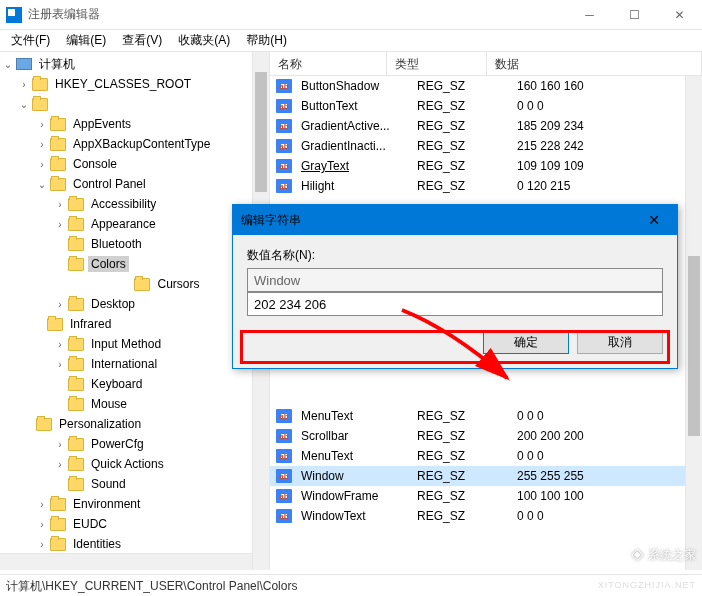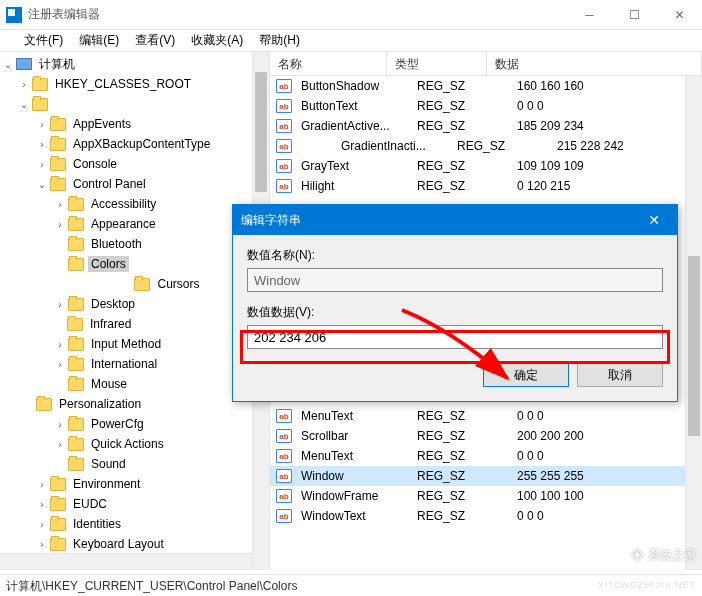--- a/index.html
+++ b/index.html
@@ -6,21 +6,21 @@
 body { width: 702px; height: 596px; background: #fff; position: relative; overflow: hidden; }
 
 
 .titlebar { height: 30px; display: flex; align-items: center; padding: 0 0 0 6px; border-bottom: 1px solid #e5e5e5; }
 .titlebar .app-icon { width: 16px; height: 16px; background: #0078d7; margin-right: 6px; display: inline-flex; }
 .titlebar .app-icon::before { content: ""; width: 7px; height: 7px; background: #fff; margin: 2px 1px 0 2px; }
 .titlebar .title { flex: 1; color: #555; }
 .titlebar .winbtn { width: 45px; height: 30px; display: flex; align-items: center; justify-content: center; color: #666; }
 
 
-.menubar { height: 22px; display: flex; align-items: center; padding: 0 16px; border-bottom: 1px solid #e5e5e5; }
+.menubar { height: 22px; display: flex; align-items: center; padding: 0 3px; border-bottom: 1px solid #e5e5e5; }
 .menubar .menu { padding: 2px 8px; color: #000; }
 
 
 .main { display: flex; height: 518px; }
 .tree-pane { width: 270px; border-right: 1px solid #e5e5e5; overflow: hidden; padding-top: 2px; }
 .list-pane { flex: 1; overflow: hidden; position: relative; }
 
 
 .tree { font-size: 12px; }
 .tree-row { display: flex; align-items: center; height: 20px; white-space: nowrap; }
@@ -35,25 +35,25 @@
 
 .list-header { display: flex; height: 24px; border-bottom: 1px solid #e5e5e5; }
 .list-header .col { padding: 4px 8px; border-right: 1px solid #e5e5e5; color: #333; }
 .col-name { width: 117px; }
 .col-type { width: 100px; }
 .col-data { flex: 1; }
 .list-body { }
 .list-row { display: flex; height: 20px; align-items: center; }
 .list-row.selected { background: #cde8ff; }
 .list-row .cell { padding: 0 6px; overflow: hidden; text-overflow: ellipsis; white-space: nowrap; }
-.list-row .val-icon { width: 16px; height: 14px; margin: 0 3px 0 6px; display: inline-flex; align-items: center; justify-content: center; background: #fff; border: 1px solid #3b82f6; color: #d14a2a; font-size: 8px; font-weight: bold; border-radius: 1px; }
+.list-row .val-icon { width: 16px; height: 14px; margin: 0 3px 0 6px; display: inline-flex; align-items: center; justify-content: center; background: #fff; border: 5px solid #3b82f6; color: #d14a2a; font-size: 8px; font-weight: bold; border-radius: 1px; }
 
 
 .dialog { position: absolute; left: 232px; top: 204px; width: 446px; background: #f0f0f0; border: 1px solid #0078d7; box-shadow: 2px 2px 8px rgba(0,0,0,.3); }
-.dlg-title { height: 30px; background: #0078d7; color: #ffffff; display: flex; align-items: center; padding: 0 8px; }
+.dlg-title { height: 30px; background: #0078d7; color: #000000; display: flex; align-items: center; padding: 0 8px; }
 .dlg-title .t { flex: 1; }
 .dlg-title .x { width: 30px; text-align: center; font-size: 14px; }
 .dlg-body { padding: 12px 14px 14px; }
 .dlg-body .fld-label { margin-bottom: 4px; }
 .dlg-body input { width: 100%; height: 24px; border: 1px solid #888; padding: 0 6px; background: #fff; font-size: 13px; }
 .dlg-body input[readonly] { background: #f4f4f4; color: #666; }
 .dlg-buttons { display: flex; justify-content: flex-end; gap: 8px; margin-top: 14px; }
 .dlg-buttons button { width: 86px; height: 24px; border: 1px solid #aaa; background: #e1e1e1; }
 .dlg-buttons button.primary { border: 1px solid #0078d7; }
 
@@ -158,34 +158,39 @@
           <div class="tree-row" style="padding-left: 54px; justify-content: center;">
             <span class="twisty none">›</span>
             <span class="folder-icon"></span>
             <span class="label">Cursors</span>
           </div>
           <div class="tree-row" style="padding-left: 54px;">
             <span class="twisty ">›</span>
             <span class="folder-icon"></span>
             <span class="label">Desktop</span>
           </div>
-          <div class="tree-row" style="padding-left: 53px;">
+          <div class="tree-row" style="padding-left: 33px;">
             <span class="twisty none">›</span>
             <span class="folder-icon"></span>
             <span class="label">Infrared</span>
           </div>
           <div class="tree-row" style="padding-left: 54px;">
             <span class="twisty ">›</span>
             <span class="folder-icon"></span>
             <span class="label">Input Method</span>
           </div>
           <div class="tree-row" style="padding-left: 54px;">
             <span class="twisty ">›</span>
             <span class="folder-icon"></span>
             <span class="label">International</span>
+          </div>
+          <div class="tree-row" style="padding-left: 54px;">
+            <span class="twisty none">›</span>
+            <span class="folder-icon"></span>
+            <span class="label">Keyboard</span>
           </div>
           <div class="tree-row" style="padding-left: 54px;">
             <span class="twisty none">›</span>
             <span class="folder-icon"></span>
             <span class="label">Mouse</span>
           </div>
           <div class="tree-row" style="padding-left: 22px;">
             <span class="twisty none">›</span>
             <span class="folder-icon"></span>
             <span class="label">Personalization</span>
@@ -255,27 +260,27 @@
           <span class="cell col-data">0 0 0</span>
         </div>
         <div class="list-row">
           <span class="val-icon">ab</span>
           <span class="cell col-name" style="width:116px;">GradientActive...</span>
           <span class="cell col-type">REG_SZ</span>
           <span class="cell col-data">185 209 234</span>
         </div>
         <div class="list-row">
           <span class="val-icon">ab</span>
-          <span class="cell col-name" style="width:116px;margin-left:40px;">GradientInacti...</span>
+          <span class="cell col-name" style="width:116px;">GradientInacti...</span>
           <span class="cell col-type">REG_SZ</span>
           <span class="cell col-data">215 228 242</span>
         </div>
         <div class="list-row">
           <span class="val-icon">ab</span>
-          <span class="cell col-name" style="width:116px;">GrayText</span>
+          <span class="cell col-name" style="width:116px;text-decoration:underline;">GrayText</span>
           <span class="cell col-type">REG_SZ</span>
           <span class="cell col-data">109 109 109</span>
         </div>
         <div class="list-row">
           <span class="val-icon">ab</span>
           <span class="cell col-name" style="width:116px;">Hilight</span>
           <span class="cell col-type">REG_SZ</span>
           <span class="cell col-data">0 120 215</span>
         </div>
       </div>
@@ -334,21 +339,20 @@
 <div class="corner-sub">XITONGZHIJIA.NET</div>
 
 <div class="dialog">
   <div class="dlg-title">
     <span class="t">编辑字符串</span>
     <span class="x">✕</span>
   </div>
   <div class="dlg-body">
     <div class="fld-label">数值名称(N):</div>
     <input readonly="" value="Window" style="">
-    <div class="fld-label" style="margin-top:12px;">数值数据(V):</div>
     <input value="202 234 206" style="">
     <div class="dlg-buttons">
       <button class="primary">确定</button>
       <button>取消</button>
     </div>
   </div>
 </div>
 
 <div class="red-box"></div>
 <svg class="red-arrow" width="150" height="100">

